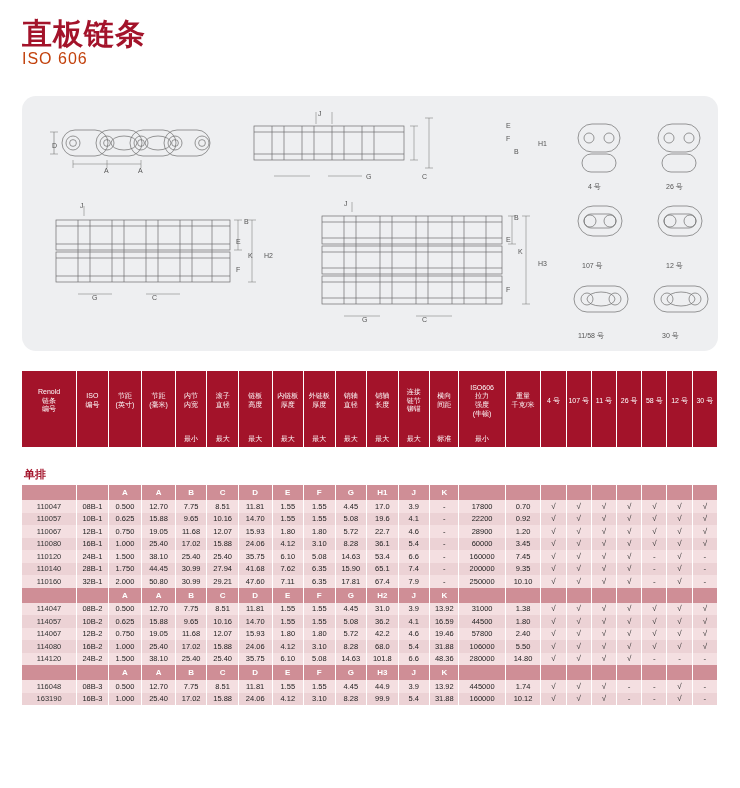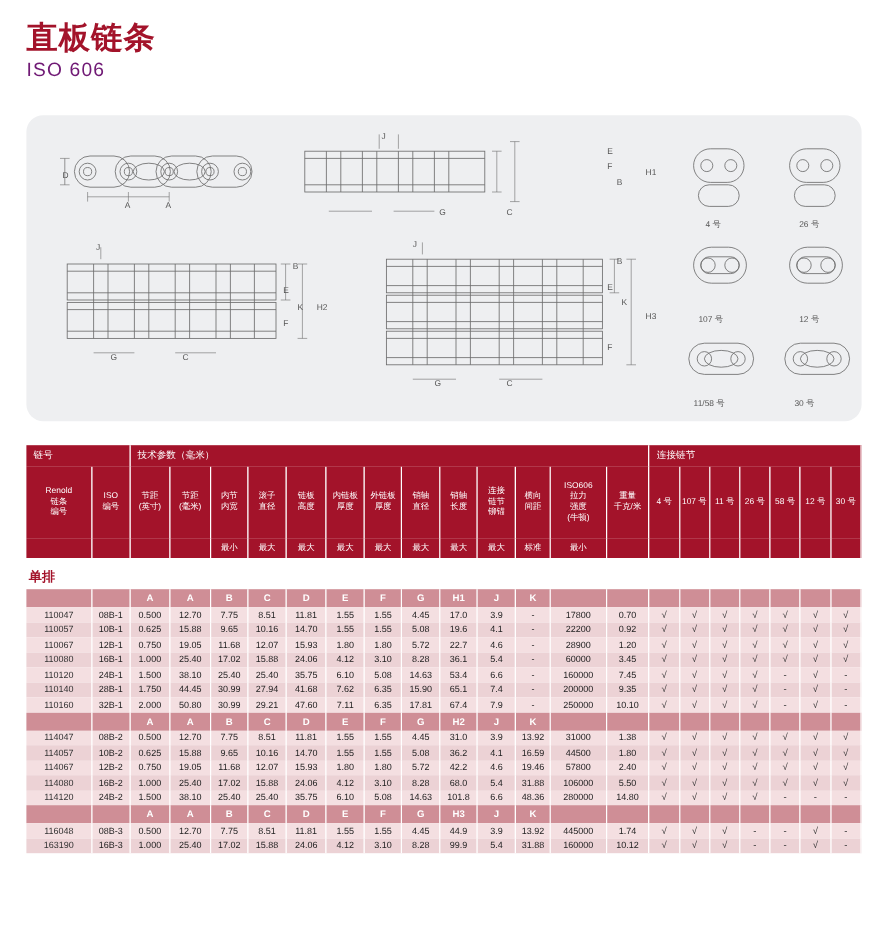--- a/index.html
+++ b/index.html
@@ -7,26 +7,26 @@
     margin: 0; padding: 0;
     width: 740px; height: 788px;
     background: #ffffff;
     font-family: "Liberation Sans", sans-serif;
   }
   .page { position: relative; width: 740px; height: 788px; overflow: hidden; }
 
   
   .title {
     position: absolute; left: 22px; top: 14px;
-    font-size: 26px; font-weight: bold; color: #a3132a;
+    font-size: 30px; font-weight: bold; color: #a3132a;
     letter-spacing: 1px;
   }
   .subtitle {
     position: absolute; left: 22px; top: 50px;
-    font-size: 16px; color: #701a75; letter-spacing: 1px;
+    font-size: 16px; color: #c2410c; letter-spacing: 1px;
   }
 
   
   .drawing {
     position: absolute; left: 22px; top: 96px;
     width: 696px; height: 255px;
     background: #eeeff1; border-radius: 14px;
   }
   .drawing svg { display: block; }
   .hdr-wrap { position: absolute; left: 22px; top: 371px; width: 696px; }
@@ -40,21 +40,21 @@
     border-right: 1px solid #ffffff;
     line-height: 1.25;
     height: 22px;
   }
   .hcell.tall { height: 60px; }
   .hcell.grp { font-size: 8px; text-align: left; padding-left: 6px; height: 18px; }
   .hcell.min { height: 16px; font-size: 7px; }
 
   .section-title {
     font-size: 11px; color: #a3132a; font-weight: bold;
-    padding: 8px 0 3px 2px;
+    padding: 20px 0 3px 2px;
   }
 
   .subhdr td {
     background: #cf8e96; color: #ffffff; font-size: 8px;
     text-align: center; height: 15px;
     border-right: 1px solid #ffffff;
     font-weight: bold;
   }
   .subhdr td.blank { background: #cf8e96; }
 
@@ -286,25 +286,20 @@
           <col style="width: 24px;">
           <col style="width: 24px;">
           <col style="width: 24px;">
           <col style="width: 24px;">
           <col style="width: 24px;">
           <col style="width: 24px;">
           <col style="width: 24px;">
         </colgroup>
         <tbody>
           <tr>
-            <td class="hcell grp" colspan="2">链号</td>
-            <td class="hcell grp" colspan="13">技术参数（毫米）</td>
-            <td class="hcell grp" colspan="7">连接链节</td>
-          </tr>
-          <tr>
             <td class="hcell tall">Renold<br>链条<br>编号</td>
             <td class="hcell tall">ISO<br>编号</td>
             <td class="hcell tall">节距<br>(英寸)</td>
             <td class="hcell tall">节距<br>(毫米)</td>
             <td class="hcell tall">内节<br>内宽</td>
             <td class="hcell tall">滚子<br>直径</td>
             <td class="hcell tall">链板<br>高度</td>
             <td class="hcell tall">内链板<br>厚度</td>
             <td class="hcell tall">外链板<br>厚度</td>
             <td class="hcell tall">销轴<br>直径</td>

